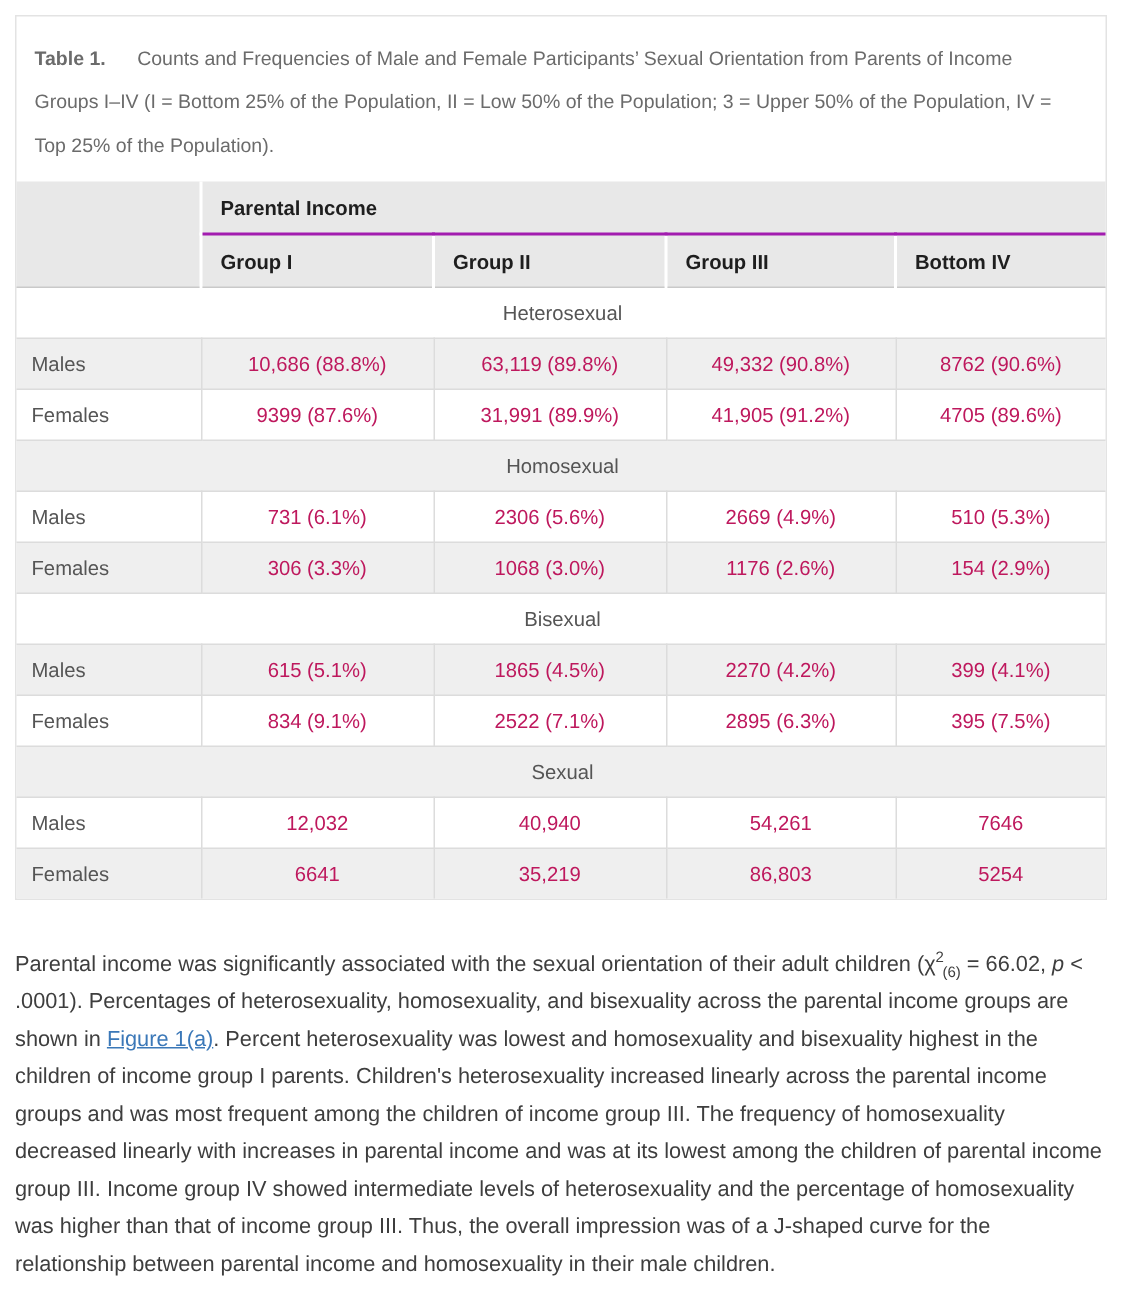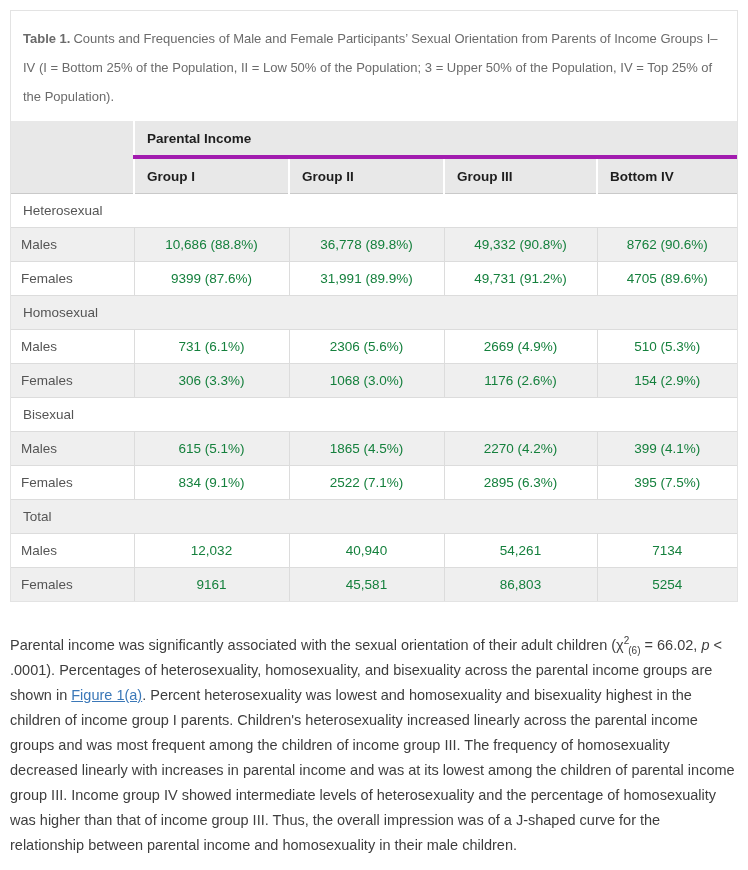--- a/index.html
+++ b/index.html
@@ -20,61 +20,61 @@
   .page{padding:10px 10px 8px 10px;}
 
   
   .table-block{border:1px solid var(--block-border);background:#fff;}
   .caption{
     padding:13px 16px 10px 12px;
     font-size:13px;
     line-height:29px;
     color:#6b6b6b;
   }
-  .caption strong{font-weight:bold;color:#6b6b6b;margin-right:3px;}
+  .caption strong{font-weight:bold;color:#6b6b6b;margin-right:21px;}
 
   table{
     border-collapse:collapse;
     width:100%;
     table-layout:fixed;
     font-size:13.5px;
     color:#555555;
   }
   thead th{
     background:var(--header-bg);
     font-weight:bold;
     color:#1e1e1e;
     text-align:left;
     padding:10px 10px 9px 12px;
     font-size:13.5px;
   }
   thead th.empty-cell{
     border-right:2px solid #ffffff;
     border-bottom:1px solid var(--header-rule);
   }
-  thead th.group-span{border-bottom:4px solid #a21caf;}
+  thead th.group-span{border-bottom:2px solid #a21caf;}
   thead tr.group-row th{
     border-left:2px solid #ffffff;
     border-bottom:1px solid var(--header-rule);
   }
   thead tr.group-row th:first-child{border-left:none;}
 
   tbody td,tbody th{
     border:1px solid var(--cell-border);
     padding:9px 10px;
     font-weight:normal;
     vertical-align:middle;
   }
   tbody tr.stripe{background:var(--stripe-bg);}
   tbody td:first-child,tbody th:first-child{border-left:none;}
   tbody td:last-child,tbody th:last-child{border-right:none;}
   tbody tr:last-child td,tbody tr:last-child th{border-bottom:none;}
-  tbody td.section-cell{text-align:left;padding-left:12px;color:#555555;}
+  tbody td.section-cell{text-align:center;padding-left:12px;color:#555555;}
   tbody th.row-label{text-align:left;color:#555555;}
-  tbody td.data-cell{text-align:center;color:#15803d;}
+  tbody td.data-cell{text-align:center;color:#be185d;}
 
   
   .body-text{
     margin:31px 0 0 0;
     font-size:14.5px;
     line-height:25px;
     color:#3e3e3e;
   }
   .body-text a{color:var(--link);text-decoration:underline;cursor:pointer;}
   .body-text sup{font-size:10px;line-height:0;vertical-align:super;}
@@ -111,29 +111,29 @@
             <th>Bottom IV</th>
           </tr>
       </thead>
       <tbody id="table-body">
           <tr>
             <td class="section-cell" colspan="5">Heterosexual</td>
           </tr>
           <tr class="stripe">
             <th class="row-label">Males</th>
             <td class="data-cell">10,686 (88.8%)</td>
-            <td class="data-cell">36,778 (89.8%)</td>
+            <td class="data-cell">63,119 (89.8%)</td>
             <td class="data-cell">49,332 (90.8%)</td>
             <td class="data-cell">8762 (90.6%)</td>
           </tr>
           <tr>
             <th class="row-label">Females</th>
             <td class="data-cell">9399 (87.6%)</td>
             <td class="data-cell">31,991 (89.9%)</td>
-            <td class="data-cell">49,731 (91.2%)</td>
+            <td class="data-cell">41,905 (91.2%)</td>
             <td class="data-cell">4705 (89.6%)</td>
           </tr>
           <tr class="stripe">
             <td class="section-cell" colspan="5">Homosexual</td>
           </tr>
           <tr>
             <th class="row-label">Males</th>
             <td class="data-cell">731 (6.1%)</td>
             <td class="data-cell">2306 (5.6%)</td>
             <td class="data-cell">2669 (4.9%)</td>
@@ -157,33 +157,33 @@
             <td class="data-cell">399 (4.1%)</td>
           </tr>
           <tr>
             <th class="row-label">Females</th>
             <td class="data-cell">834 (9.1%)</td>
             <td class="data-cell">2522 (7.1%)</td>
             <td class="data-cell">2895 (6.3%)</td>
             <td class="data-cell">395 (7.5%)</td>
           </tr>
           <tr class="stripe">
-            <td class="section-cell" colspan="5">Total</td>
+            <td class="section-cell" colspan="5">Sexual</td>
           </tr>
           <tr>
             <th class="row-label">Males</th>
             <td class="data-cell">12,032</td>
             <td class="data-cell">40,940</td>
             <td class="data-cell">54,261</td>
-            <td class="data-cell">7134</td>
+            <td class="data-cell">7646</td>
           </tr>
           <tr class="stripe">
             <th class="row-label">Females</th>
-            <td class="data-cell">9161</td>
-            <td class="data-cell">45,581</td>
+            <td class="data-cell">6641</td>
+            <td class="data-cell">35,219</td>
             <td class="data-cell">86,803</td>
             <td class="data-cell">5254</td>
           </tr>
         </tbody>
     </table>
   </figure>
 
   <p class="body-text" id="body-paragraph"><span>Parental income was significantly associated with the sexual orientation of their adult children (χ</span><sup>2</sup><sub>(6)</sub><span> = 66.02, </span><i>p</i><span> &lt; .0001). Percentages of heterosexuality, homosexuality, and bisexuality across the parental income groups are shown in </span><a href="#">Figure 1(a)</a><span>. Percent heterosexuality was lowest and homosexuality and bisexuality highest in the children of income group I parents. Children's heterosexuality increased linearly across the parental income groups and was most frequent among the children of income group III. The frequency of homosexuality decreased linearly with increases in parental income and was at its lowest among the children of parental income group III. Income group IV showed intermediate levels of heterosexuality and the percentage of homosexuality was higher than that of income group III. Thus, the overall impression was of a J-shaped curve for the relationship between parental income and homosexuality in their male children.</span></p>
 
 </div>

